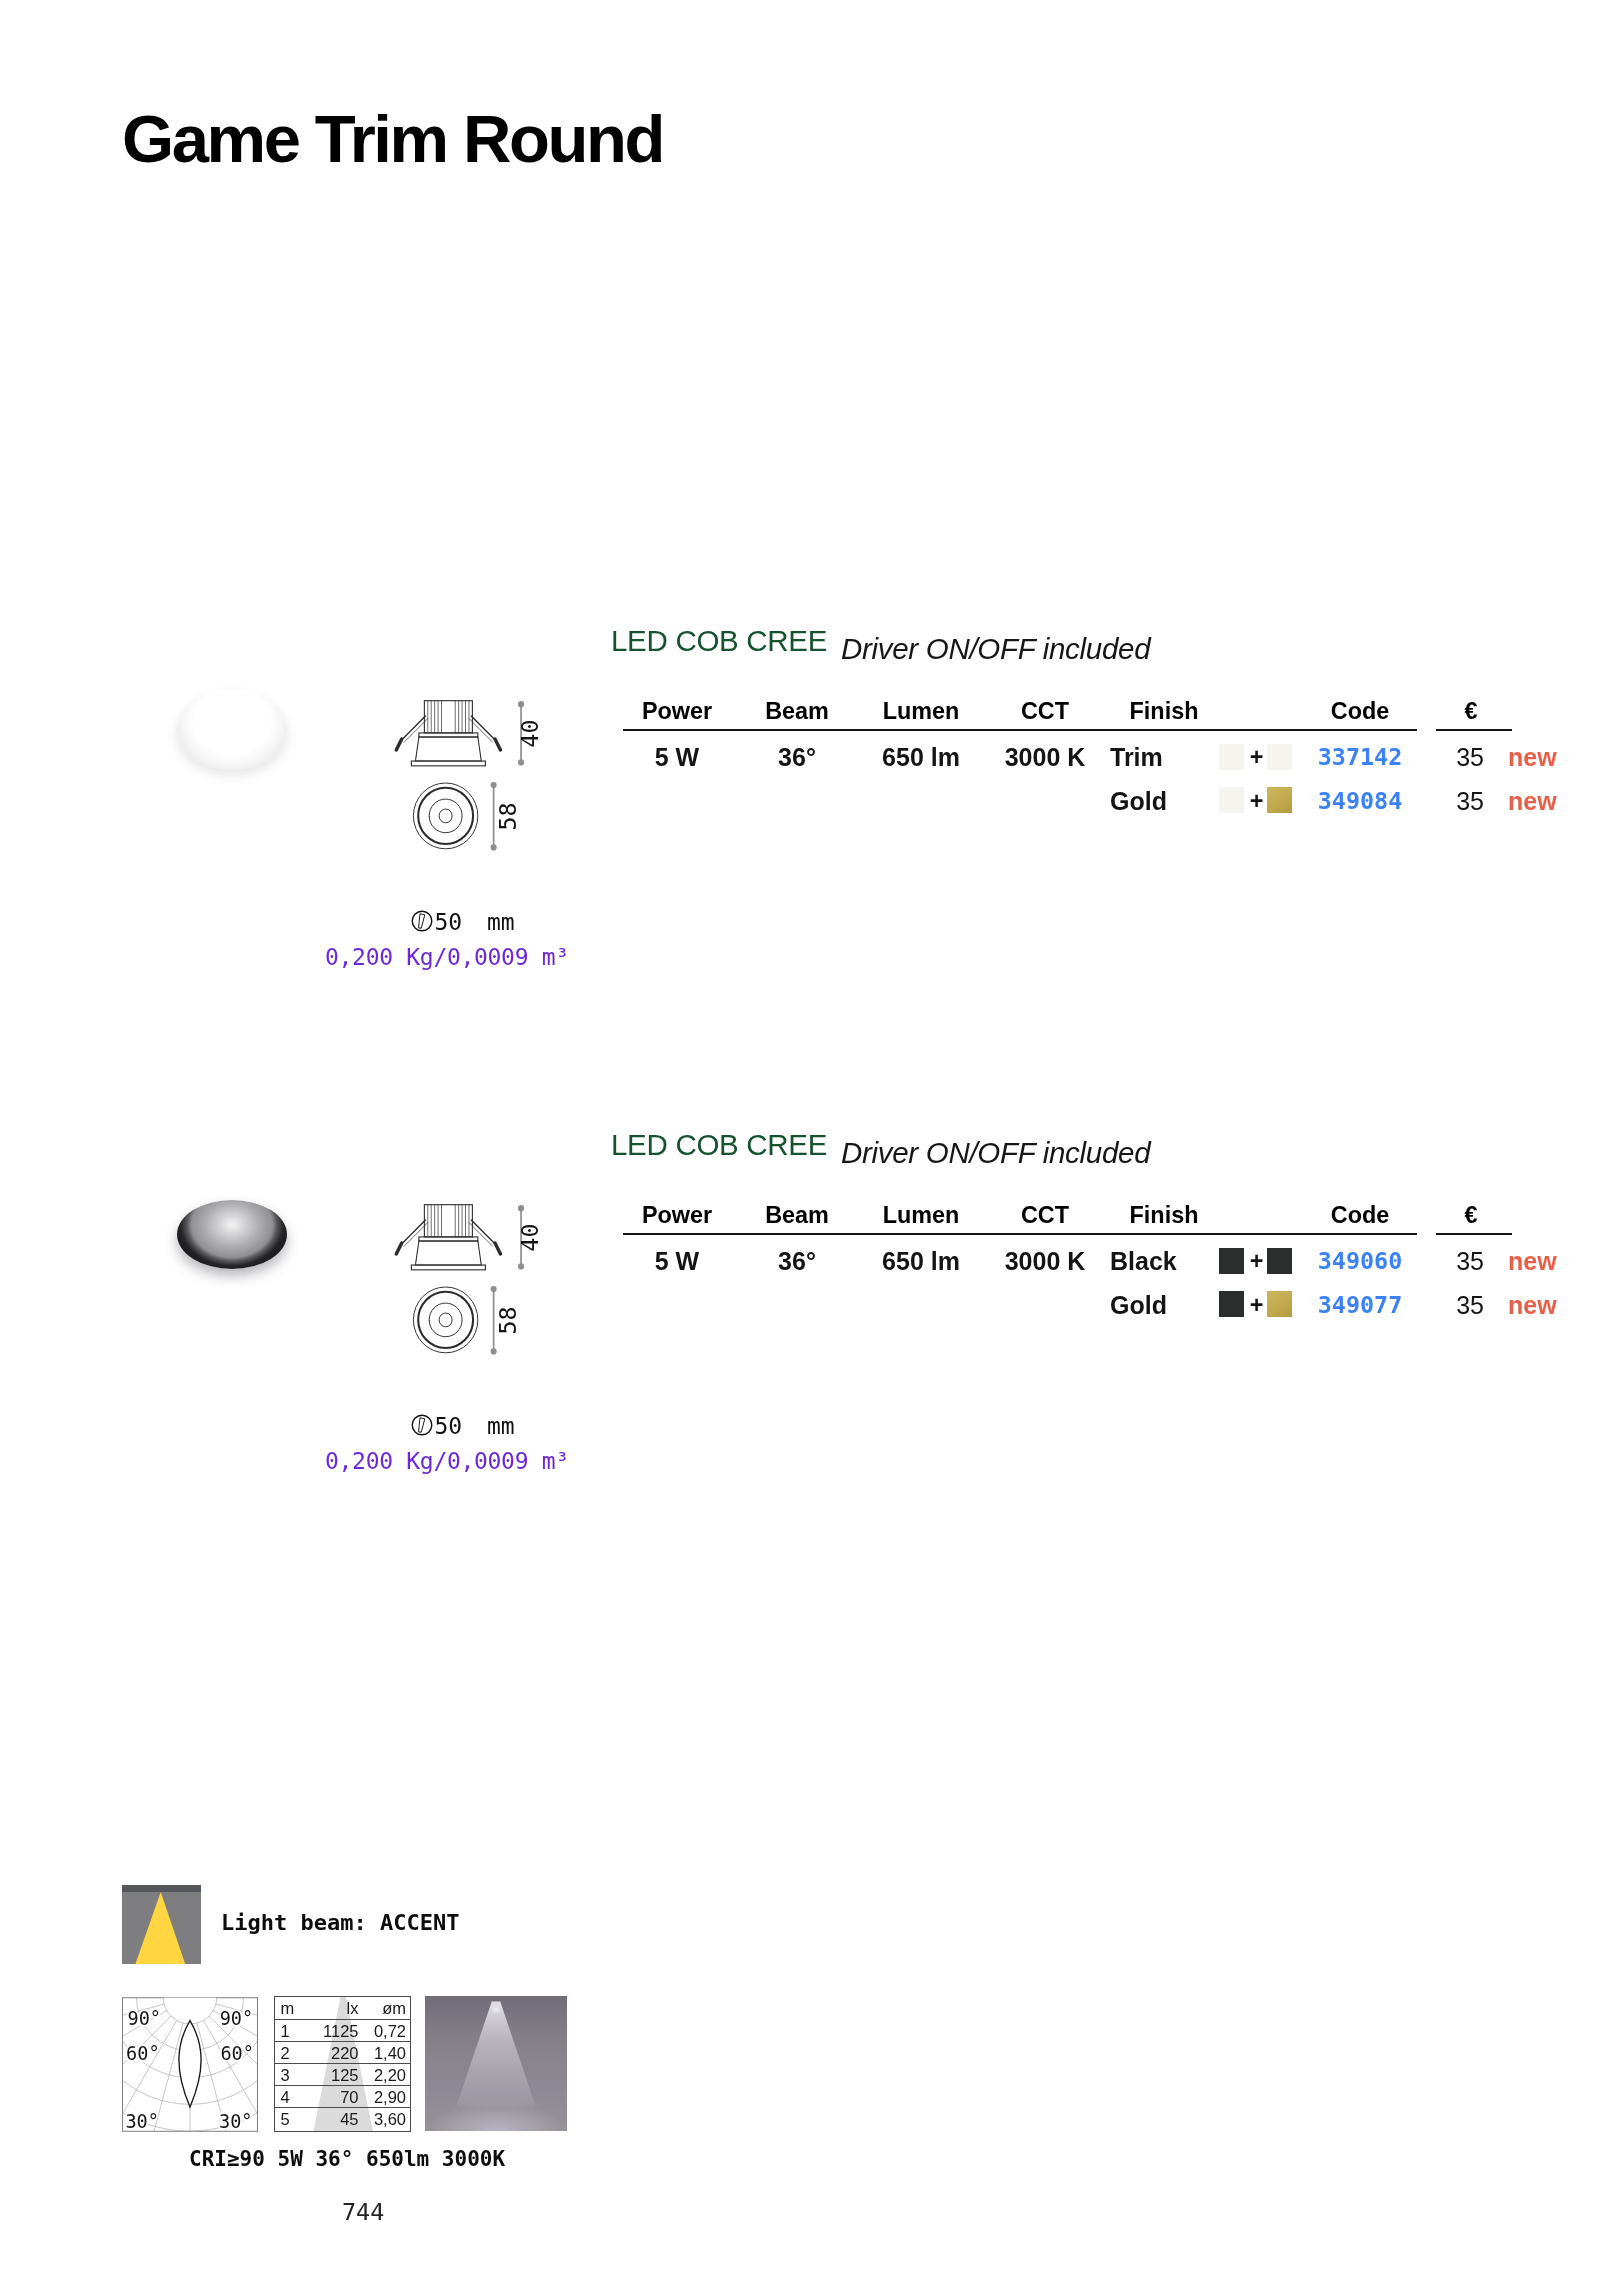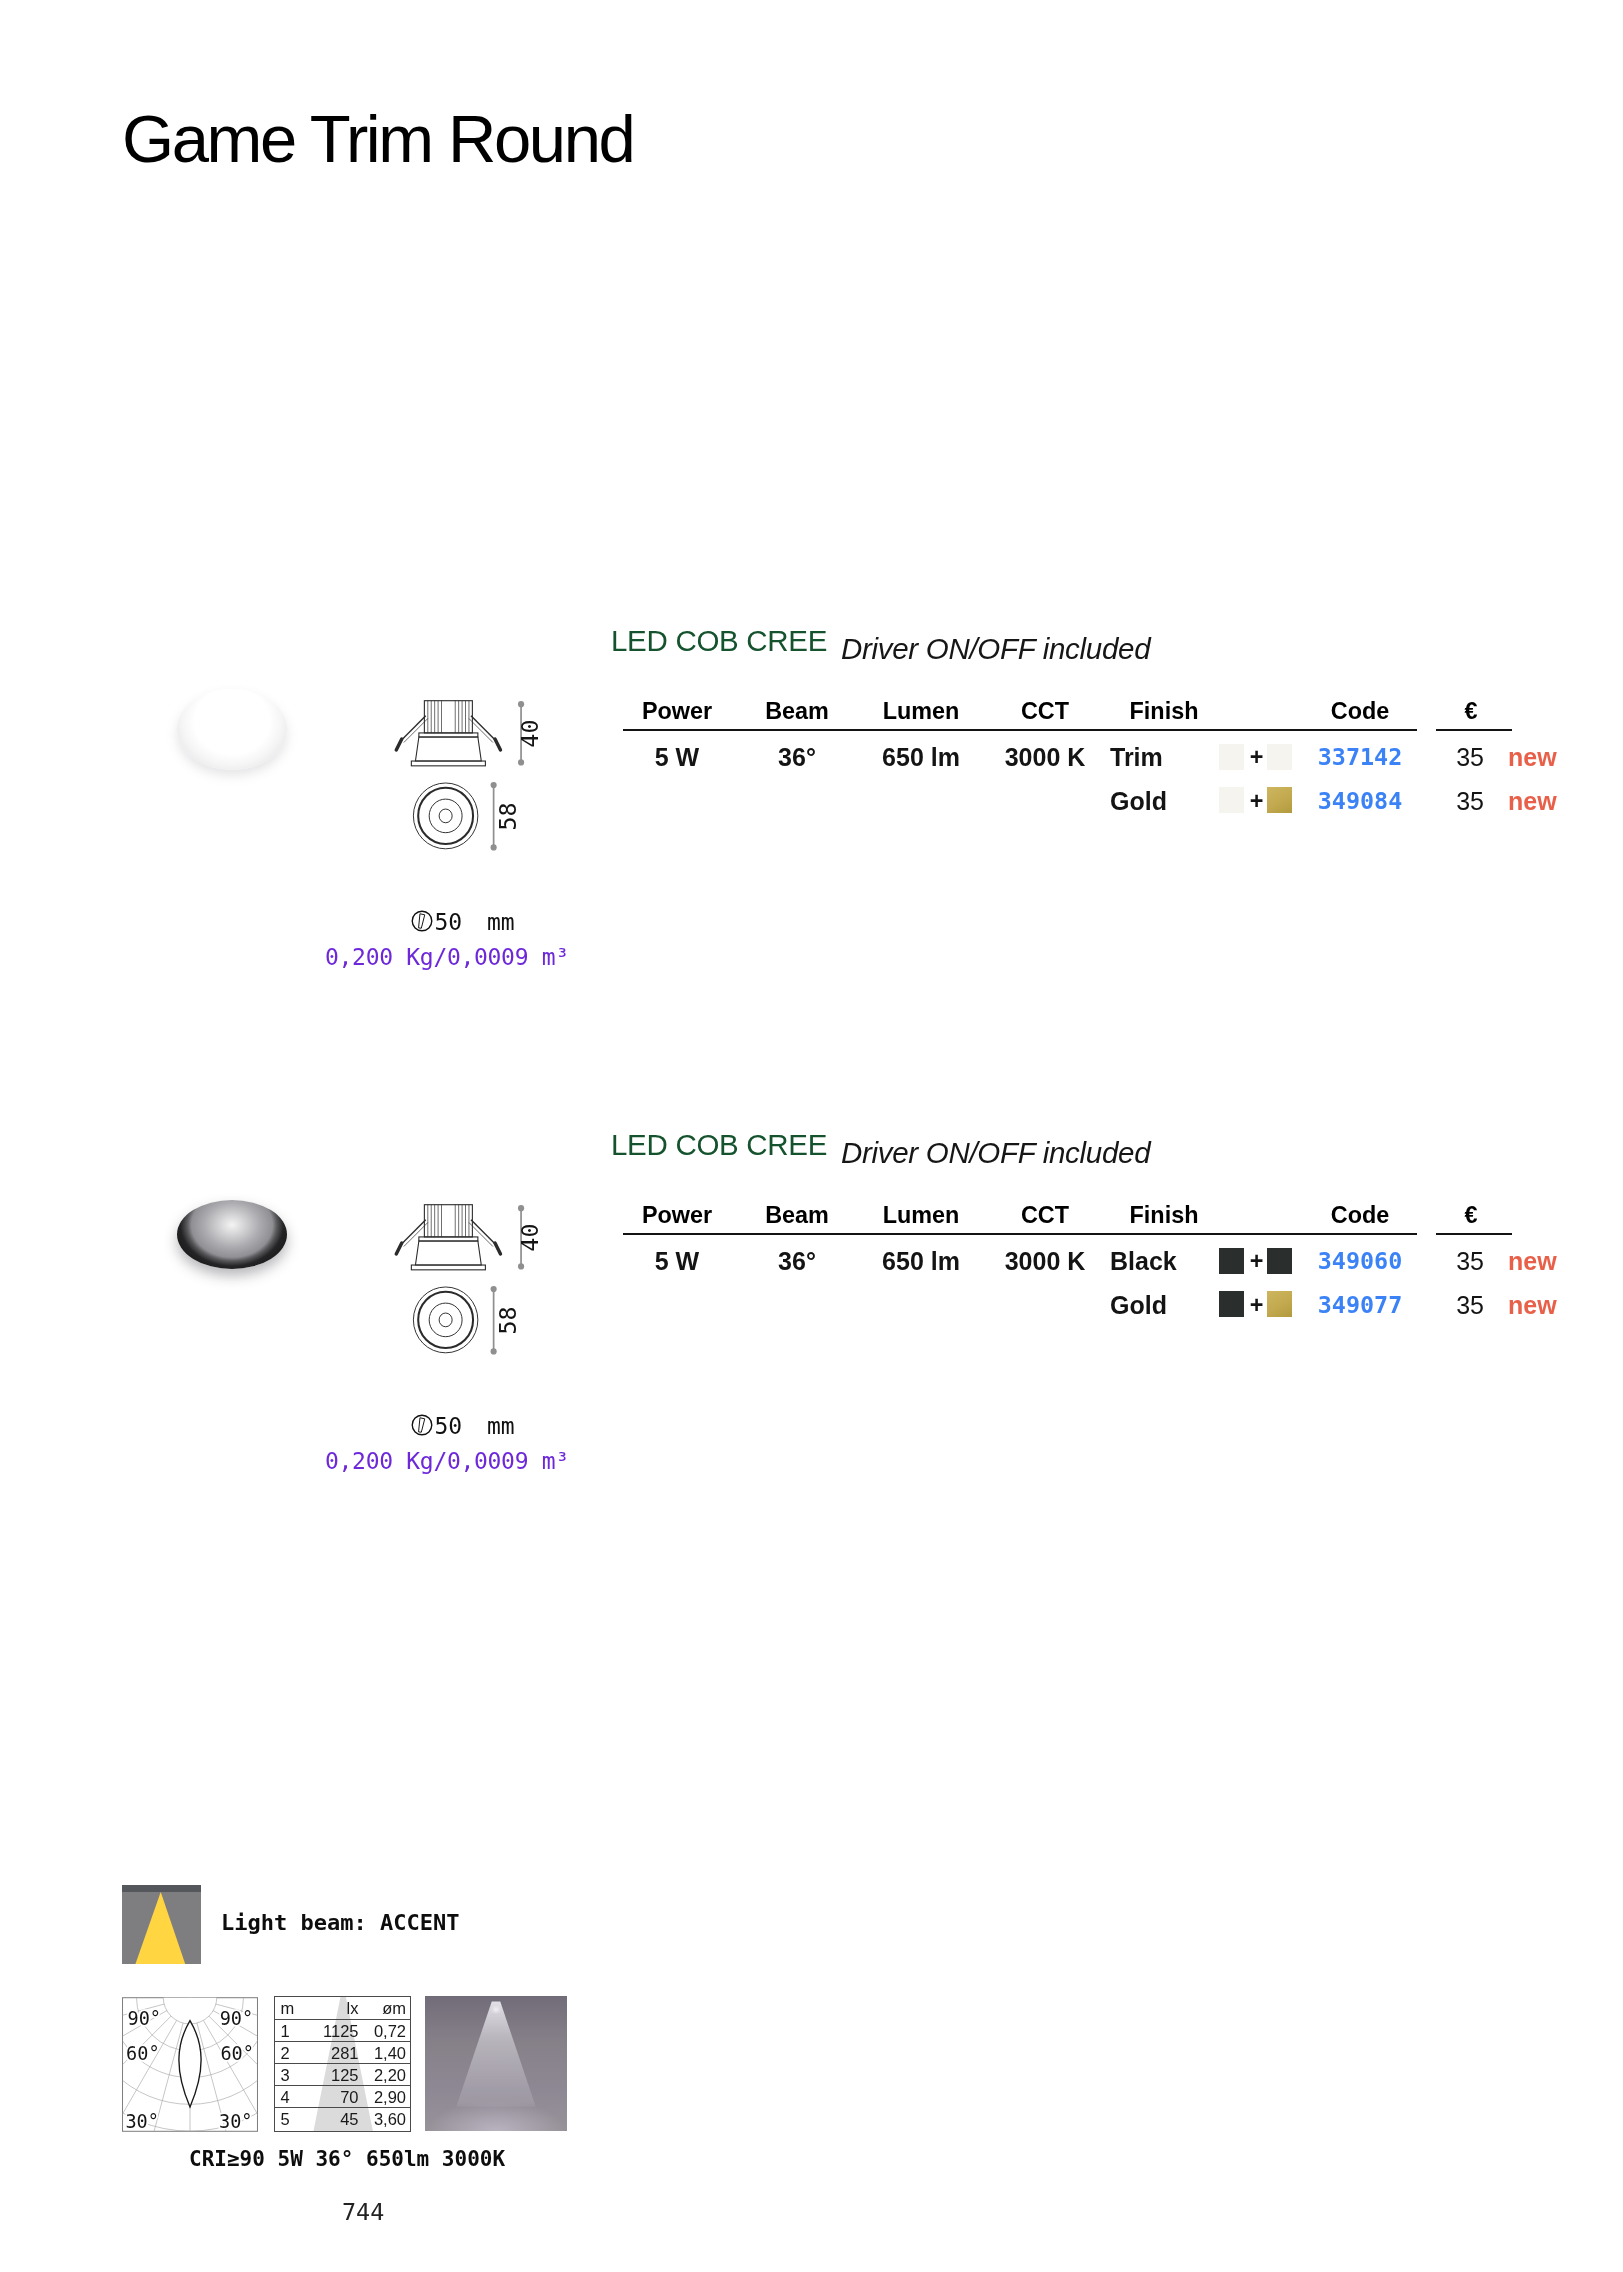--- a/index.html
+++ b/index.html
@@ -5,21 +5,21 @@
   * { margin:0; padding:0; box-sizing:border-box; }
   html,body { background:#ffffff; }
   .page {
     position:relative; width:1623px; height:2273px; background:#ffffff;
     font-family:"Liberation Sans", sans-serif; color:#111; overflow:hidden;
   }
   .abs { position:absolute; }
 
   
   .page-title {
-    left:122px; top:100px; font-size:67px; font-weight:normal;
+    left:122px; top:100px; font-size:67px; font-weight:bold;
     letter-spacing:-2.4px; color:#000;
   }
 
   
   .section { position:absolute; left:0; width:1623px; height:454px; }
   #section1 { top:618px; }
   #section2 { top:1122px; }
 
   .product-photo { left:177px; top:71px; width:110px; height:81px; border-radius:50%; }
   .product-white {
@@ -381,21 +381,21 @@
       <span class="cell dc2">lx</span>
       <span class="cell dc3">øm</span>
     </div>
     <div class="dist-row">
       <span class="cell dc1">1</span>
       <span class="cell dc2">1125</span>
       <span class="cell dc3">0,72</span>
     </div>
     <div class="dist-row">
       <span class="cell dc1">2</span>
-      <span class="cell dc2">281</span>
+      <span class="cell dc2">220</span>
       <span class="cell dc3">1,40</span>
     </div>
     <div class="dist-row">
       <span class="cell dc1">3</span>
       <span class="cell dc2">125</span>
       <span class="cell dc3">2,20</span>
     </div>
     <div class="dist-row">
       <span class="cell dc1">4</span>
       <span class="cell dc2">70</span>

